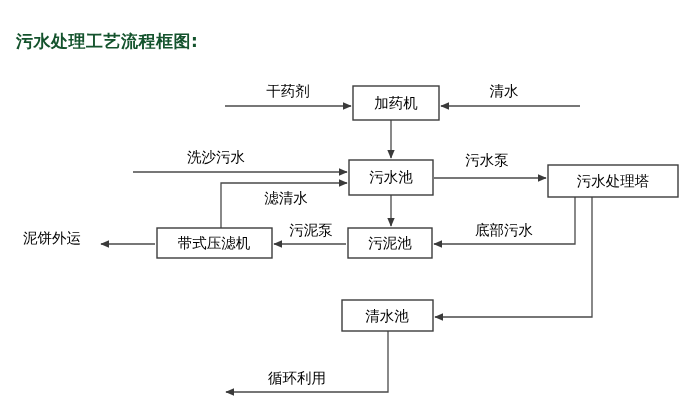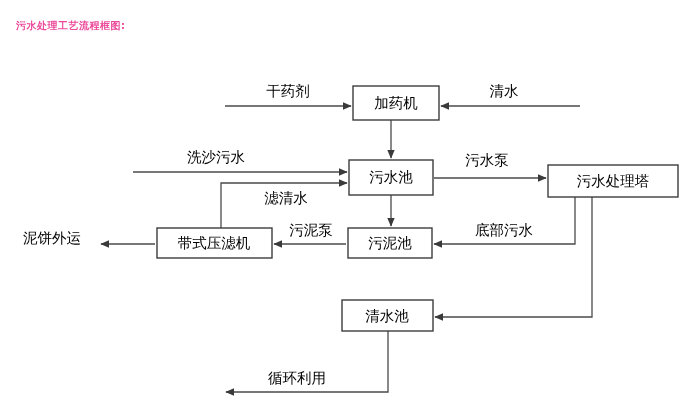--- a/index.html
+++ b/index.html
@@ -17,24 +17,24 @@
   #diagram-root {
     position: absolute;
     left: 0;
     top: 0;
     width: 700px;
     height: 420px;
   }
   .page-title {
     position: absolute;
     left: 16px;
-    top: 19px;
-    font-size: 10px;
+    top: 30px;
+    font-size: 17px;
     font-weight: bold;
-    color: #ec4899;
+    color: #14532d;
     letter-spacing: 0.5px;
     white-space: nowrap;
   }
   svg.flow {
     position: absolute;
     left: 0;
     top: 0;
     width: 700px;
     height: 420px;
   }

